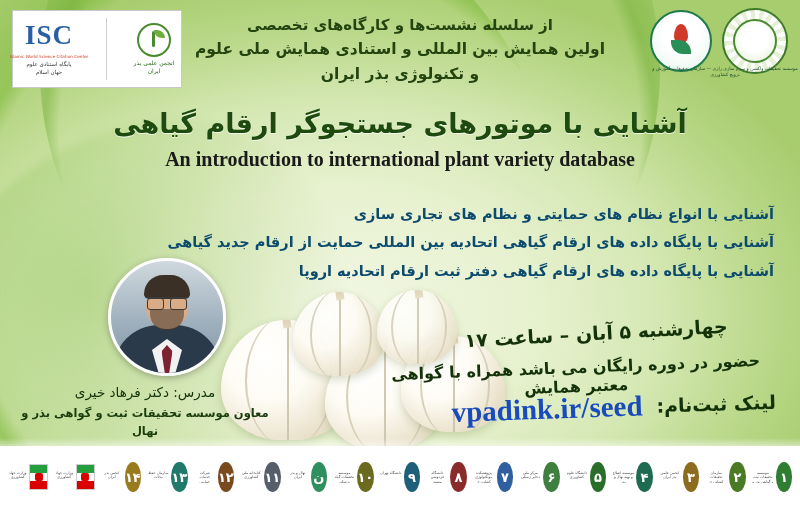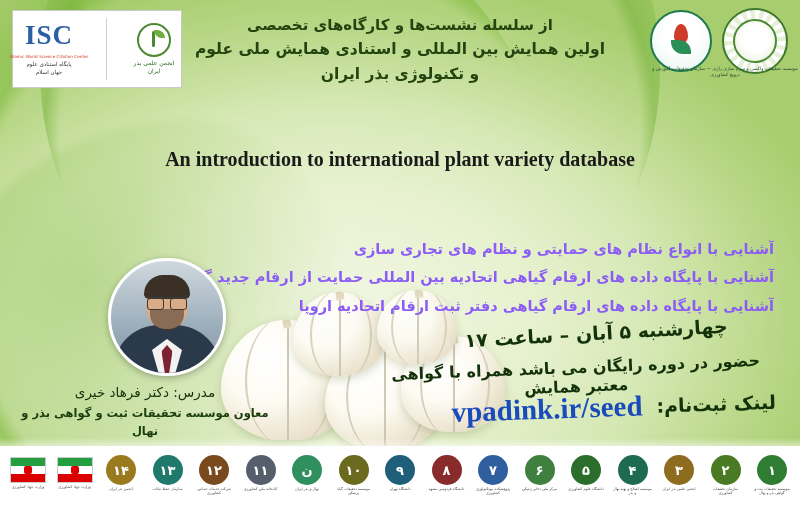--- a/index.html
+++ b/index.html
@@ -334,22 +334,21 @@
     direction: ltr;
   }
   
   .bullets {
     position: absolute;
     top: 200px;
     right: 26px;
     width: 548px;
     direction: rtl;
     text-align: right;
-    color: #8b5cf6;
-    margin-top: 35px;
+    color: #0c4a6e;
   }
   .bullets .row {
     font-size: 14.5px;
     font-weight: bold;
     line-height: 1.95;
     white-space: nowrap;
   }
   
   .speaker {
     position: absolute;
@@ -527,21 +526,21 @@
     display: flex;
     align-items: center;
     justify-content: space-between;
     padding: 0 8px;
     box-sizing: border-box;
   }
   .sp {
     width: 40px;
     height: 52px;
     display: flex;
-    flex-direction: column;
+    flex-direction: row;
     align-items: center;
     justify-content: center;
     gap: 2px;
   }
   .sp .glyph {
     width: 30px;
     height: 30px;
     border-radius: 50%;
     position: relative;
     display: flex;
@@ -629,20 +628,21 @@
     <div class="logo-emblem"></div>
     <div class="logo-razi"></div>
   </div>
   <div class="razi-caption">موسسه تحقیقات واکسن و سرم سازی رازی — سازمان تحقیقات، آموزش و ترویج کشاورزی</div>
 
   <div class="header-text">
     <div class="header-line1">از سلسله نشست‌ها و کارگاه‌های تخصصی</div>
     <div class="header-line2">اولین همایش بین المللی و استنادی همایش ملی علوم و تکنولوژی بذر ایران</div>
   </div>
 
+  <div class="title-fa">آشنایی با موتورهای جستجوگر ارقام گیاهی</div>
   <div class="title-en">An introduction to international plant variety database</div>
 
   <div class="bullets">
     <div class="row">آشنایی با انواع نظام های حمایتی و نظام های تجاری سازی</div>
     <div class="row">آشنایی با پایگاه داده های ارقام گیاهی اتحادیه بین المللی حمایت از ارقام جدید گیاهی</div>
     <div class="row">آشنایی با پایگاه داده های ارقام گیاهی دفتر ثبت ارقام اتحادیه اروپا</div>
   </div>
 
   <div class="speaker">
     <div class="suit"></div>

